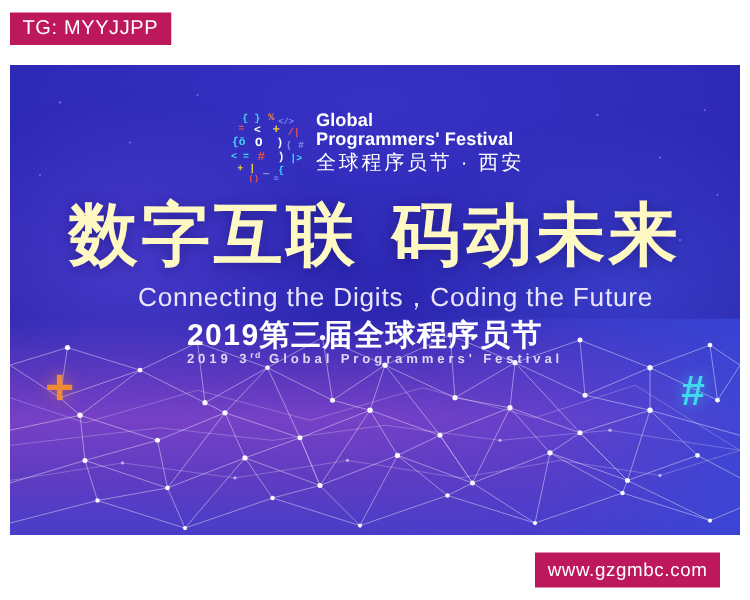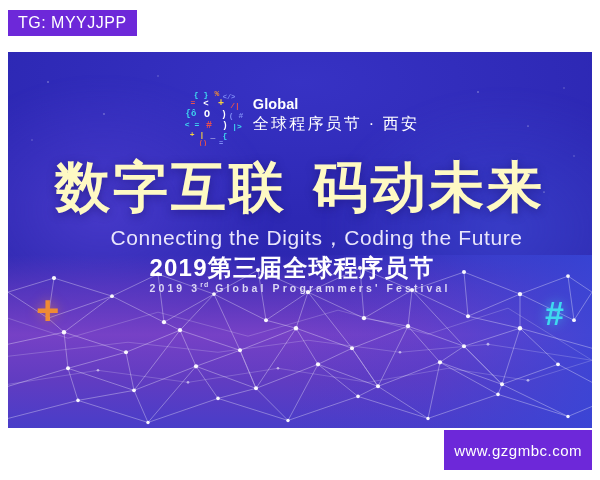--- a/index.html
+++ b/index.html
@@ -11,40 +11,40 @@
     width: 600px;
     height: 480px;
     overflow: hidden;
     font-family: "Liberation Sans", sans-serif;
     position: relative;
   }
 
   
   .watermark {
     position: absolute;
-    background: #6d28d9;
+    background: #be185d;
     color: #ffffff;
     font-family: "Liberation Sans", sans-serif;
     letter-spacing: 0.5px;
     white-space: nowrap;
     display: flex;
     align-items: center;
     z-index: 40;
   }
   #wm-top {
     left: 8px;
     top: 10px;
     height: 26px;
     padding: 0 10px;
     font-size: 16px;
   }
   #wm-bottom {
-    right: 8px;
+    right: 24px;
     bottom: 10px;
-    height: 40px;
+    height: 28px;
     padding: 0 10px;
     font-size: 15px;
     margin-left: 34px;
   }
 
   
   #poster {
     position: absolute;
     left: 8px;
     top: 52px;
@@ -355,20 +355,21 @@
           <text x="16" y="53" font-size="8" fill="#f5d13f">+ |</text>
           <text x="32" y="54" font-size="8" fill="#ffffff">_</text>
           <text x="44" y="54" font-size="8" fill="#3fd8ef">{</text>
           <text x="22" y="61" font-size="7" fill="#e8514e">()</text>
           <text x="40" y="61" font-size="7" fill="#7f8cf5">=</text>
         </g>
       </svg>
     </div>
     <div class="logo-text">
       <span class="logo-en">Global</span>
+      <span class="logo-en">Programmers' Festival</span>
       <span class="logo-cn">全球程序员节 · 西安</span>
     </div>
   </div>
 
   <div id="headline">
     <span>数字互联</span><span class="gap"></span><span>码动未来</span>
   </div>
 
   <div id="subtitle-en">Connecting the Digits，Coding the Future</div>
 

